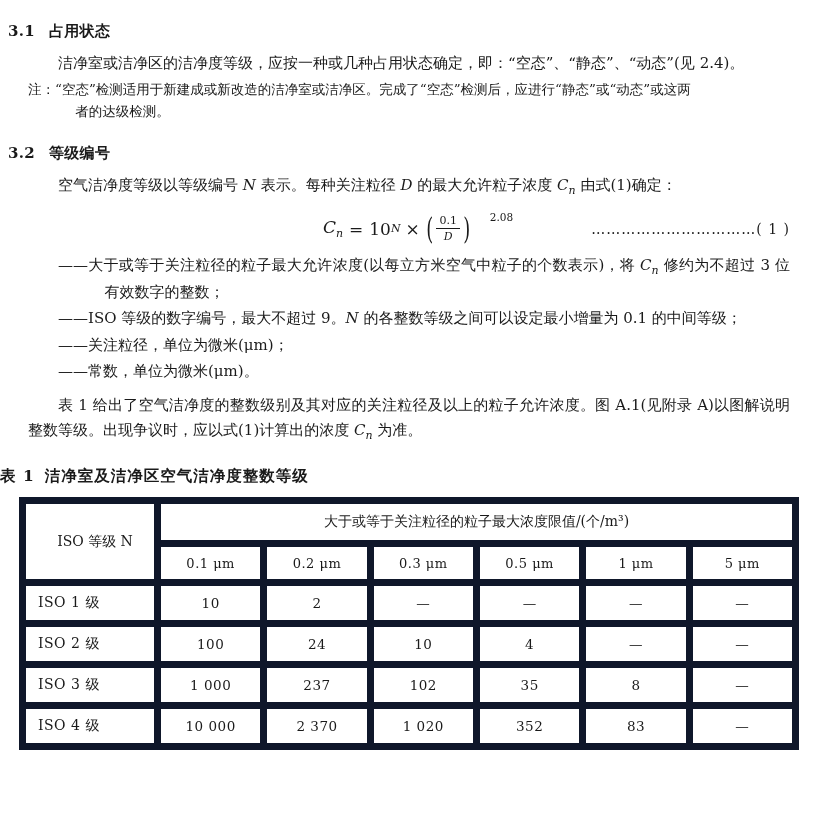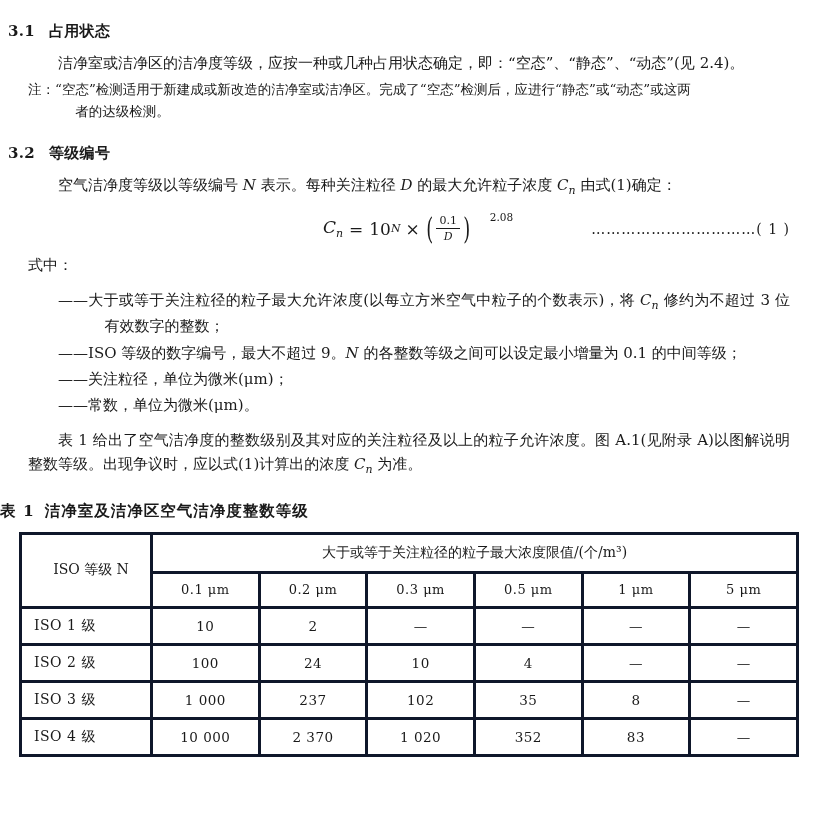--- a/index.html
+++ b/index.html
@@ -160,21 +160,21 @@
 
   
   table.grid {
     border-collapse: collapse;
     width: 780px;
     margin: 0 auto;
     table-layout: fixed;
     font-size: 13.5px;
   }
   table.grid th, table.grid td {
-    border: 3px solid #0f172a;
+    border: 7px solid #0f172a;
     text-align: center;
     vertical-align: middle;
     padding: 0;
     height: 34px;
     font-weight: normal;
   }
   table.grid th.hdr-left {
     width: 118px;
     font-size: 14px;
     padding-left: 10px;
@@ -235,21 +235,20 @@
         <span class="top">0.1</span>
         <span class="bar"></span>
         <span class="bot">D</span>
       </span>
       <span class="paren-big">)</span>
         <span class="exp-outer">2.08</span>
     </span>
     <span class="dots-num"><span>……………………………</span><span>( 1 )</span></span>
   </div>
 
-  <p class="para">式中：</p>
 
   <div class="deflist">
     <span class="defrow">
       <span class="term"></span>——大于或等于关注粒径的粒子最大允许浓度(以每立方米空气中粒子的个数表示)，将 <span class="it">C<span class="sub-it">n</span></span> 修约为不超过 3 位有效数字的整数；
     </span>
     <span class="defrow">
       <span class="term"></span>——ISO 等级的数字编号，最大不超过 9。<span class="it">N</span> 的各整数等级之间可以设定最小增量为 0.1 的中间等级；
     </span>
     <span class="defrow">
       <span class="term"></span>——关注粒径，单位为微米(μm)；

